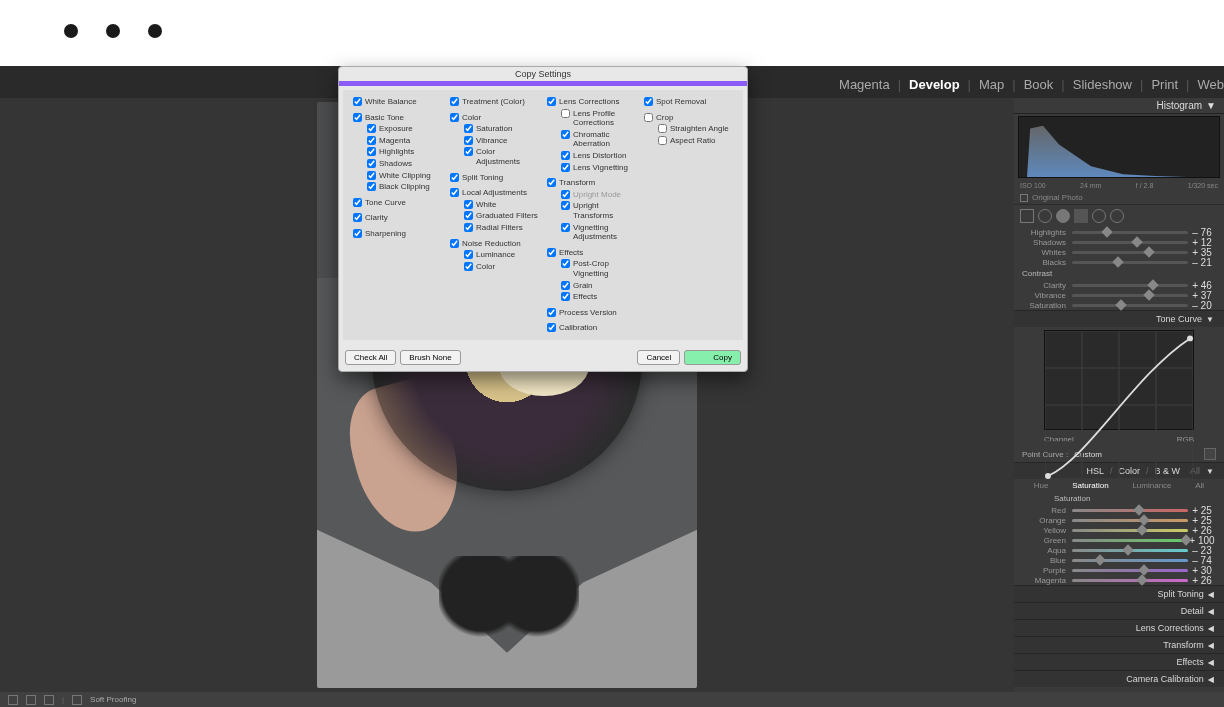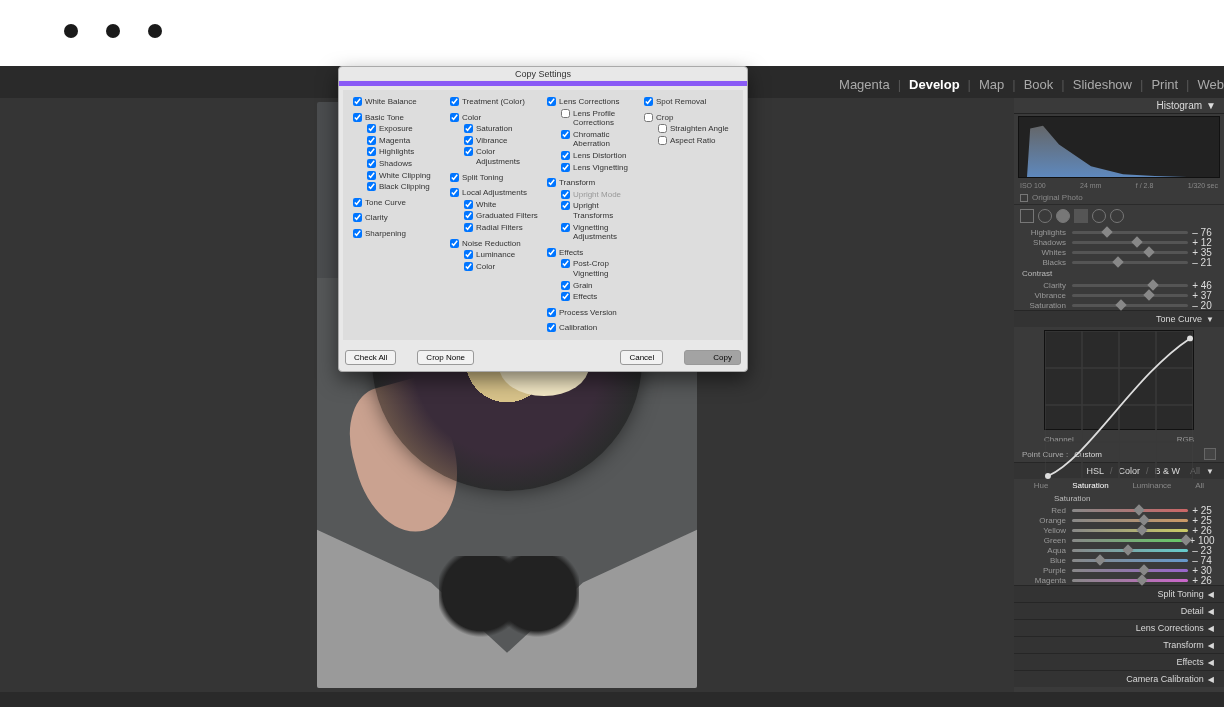--- a/index.html
+++ b/index.html
@@ -70,23 +70,23 @@
 
 
 .dialog { position: absolute; top: 0; left: 338px; width: 410px; background: #e8e8e8; border: 1px solid #aaa; border-radius: 4px; box-shadow: 0 8px 20px rgba(0,0,0,.5); font-size: 8px; color: #333; }
 .dialog-title { text-align: center; font-size: 9px; padding: 2px; border-bottom: 5px solid #8b5cf6; }
 .dialog-body { background: #ddd; margin: 4px; padding: 6px; min-height: 200px; display:flex; }
 .dcol { flex:1; padding: 0 4px; }
 .cb { display:flex; align-items:flex-start; gap:3px; padding:1px 0; line-height:1.2;}
 .cb input { width:9px; height:9px; margin:0; }
 .cb.sub { padding-left: 14px; }
 .cb.dim { color:#999;}
-.dialog-footer { display:flex; padding: 6px; gap: 21px; align-items:flex-start;}
+.dialog-footer { display:flex; padding: 6px; gap: 4px; align-items:flex-start;}
 .dialog-footer .btn { font-size:8px; padding:2px 8px; background:#f2f2f2; border:1px solid #999; border-radius:3px; cursor:pointer;}
-.dialog-footer .btn.primary { background:#a3a3a3;padding-left:28px;}
+.dialog-footer .btn.primary { background:#86efac;padding-left:28px;}
 .dialog-footer .spacer{flex:1;}
 .pointcurve{display:flex;padding:2px 8px;font-size:8px;color:#aaa;gap:6px;align-items:center;}
 .pointcurve .val{color:#ddd;}
 .pointcurve .sq{width:12px;height:12px;background:#444;border:1px solid #666;margin-left:auto;}
 </style>
 </head>
 <body>
 
 <div class="browser-dots">
   <span></span>
@@ -332,20 +332,28 @@
           <span class="tri">◀</span>
         </div>
       </div>
     <div class="process-row">
       <span>Process :</span>
         <span>2012 (Current)</span>
     </div>
 
   </div>
 
+  <div class="bottom-strip">
+    <span class="sq"></span>
+    <span class="sq"></span>
+    <span class="sq"></span>
+    <span style="color:#666">|</span>
+    <span class="sq"></span>
+    <span>Soft Proofing</span>
+  </div>
 
   <div class="dialog">
     <div class="dialog-title">Copy Settings</div>
     <div class="dialog-body">
       <div class="dcol" id="dcol1">
           <label class="cb">
             <input type="checkbox" checked="" style="">
             <span>White Balance</span>
           </label>
           <label class="cb" style="margin-top: 4px;">
@@ -519,20 +527,20 @@
             <span>Straighten Angle</span>
           </label>
           <label class="cb sub">
             <input type="checkbox" style="">
             <span>Aspect Ratio</span>
           </label>
         </div>
     </div>
     <div class="dialog-footer">
       <button class="btn">Check All</button>
-      <button class="btn">Crop None</button>
+      <button class="btn">Brush None</button>
       <div class="spacer"></div>
       <button class="btn">Cancel</button>
       <button class="btn primary">Copy</button>
     </div>
   </div>
 
 </div>
 
 </body></html>

